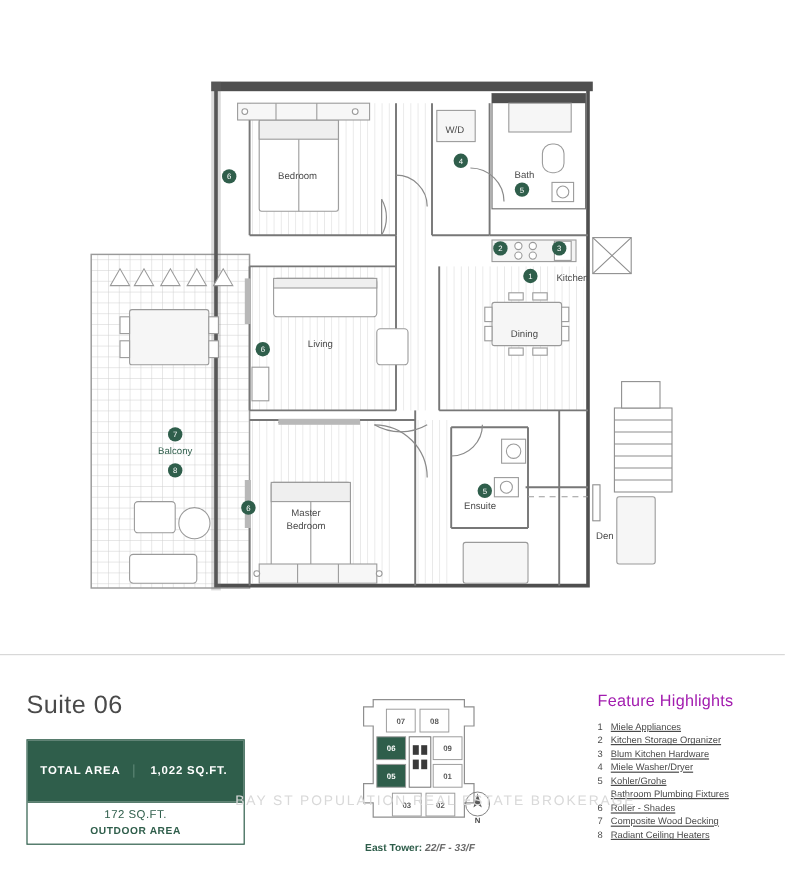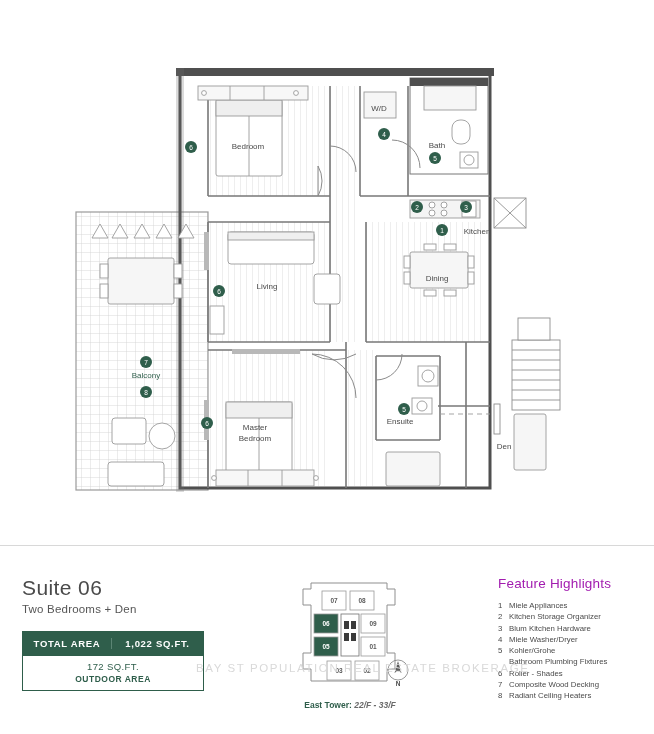--- a/index.html
+++ b/index.html
@@ -26,21 +26,21 @@
   .suite-block { position: absolute; left: 22px; top: 30px; width: 190px; }
   .suite-title {
     font-size: 21px; color: #4a4a4a; letter-spacing: .4px; font-weight: 400;
   }
   .suite-sub { font-size: 11.5px; color: #555; margin-top: 3px; letter-spacing: .2px; }
 
   .area-table { margin-top: 16px; width: 182px; border: 1px solid #2e5d4a; }
   .area-row { display: flex; }
   .area-total {
     background: #2f5e4b; color: #fff; font-size: 9.5px; letter-spacing: .7px;
-    font-weight: bold; padding: 6px 0;
+    font-weight: bold; padding: 20px 0;
   }
   .area-total .lbl { flex: 0 0 88px; text-align: center; }
   .area-total .val { flex: 1; text-align: center; border-left: 1px solid #5b8574; }
   .area-sub { border-top: 1px solid #2e5d4a; }
   .area-cell {
     flex: 1; text-align: center; padding: 5px 0 6px;
     color: #2f5e4b;
   }
   .area-cell + .area-cell { border-left: 5px solid #d946ef; }
   .area-cell .num { font-size: 9.5px; letter-spacing: .4px; display: block; }
@@ -50,21 +50,21 @@
   .keyplan { position: absolute; left: 285px; top: 28px; width: 130px; text-align: center; font-weight: bold; }
   .keyplan-label { margin-top: 4px; font-size: 8.5px; color: #2f5e4b; }
   .keyplan-label .ital { font-style: italic; color: #6b6b6b; }
 
   
   .features { position: absolute; left: 498px; top: 30px; width: 150px; }
   .features h3 { margin: 0; font-size: 13.5px; font-weight: 400; color: #a21caf; letter-spacing: .2px; }
   .features ol { margin: 9px 0 0; padding: 0; list-style: none; }
   .features li { font-size: 7.8px; color: #4a4a4a; line-height: 1.45; display: flex; }
   .features li .n { flex: 0 0 11px; color: #4a4a4a; }
-  .features li .t { flex: 1; }
+  .features li .t { flex: 1; text-decoration: underline; }
   .features li .t .second { display: block; }
 
   
   .watermark {
     position: absolute; left: 196px; top: 662px;
     font-size: 11.5px; color: #d9d9d9; letter-spacing: 1.6px;
     white-space: nowrap; pointer-events: none;
   }
 
   
@@ -319,21 +319,20 @@
           <text x="404" y="411.5">5</text>
         </g>
   </g>
 </svg>
 </div>
 
 <div id="info">
 
   <div class="suite-block">
     <div class="suite-title">Suite 06</div>
-    <div class="suite-sub">Two Bedrooms + Den</div>
 
     <div class="area-table">
       <div class="area-row area-total">
         <div class="lbl">TOTAL AREA</div>
         <div class="val">1,022 SQ.FT.</div>
       </div>
       <div class="area-row area-sub">
         <div class="area-cell">
           <span class="num">172 SQ.FT.</span>
           <span class="cap">OUTDOOR AREA</span>

